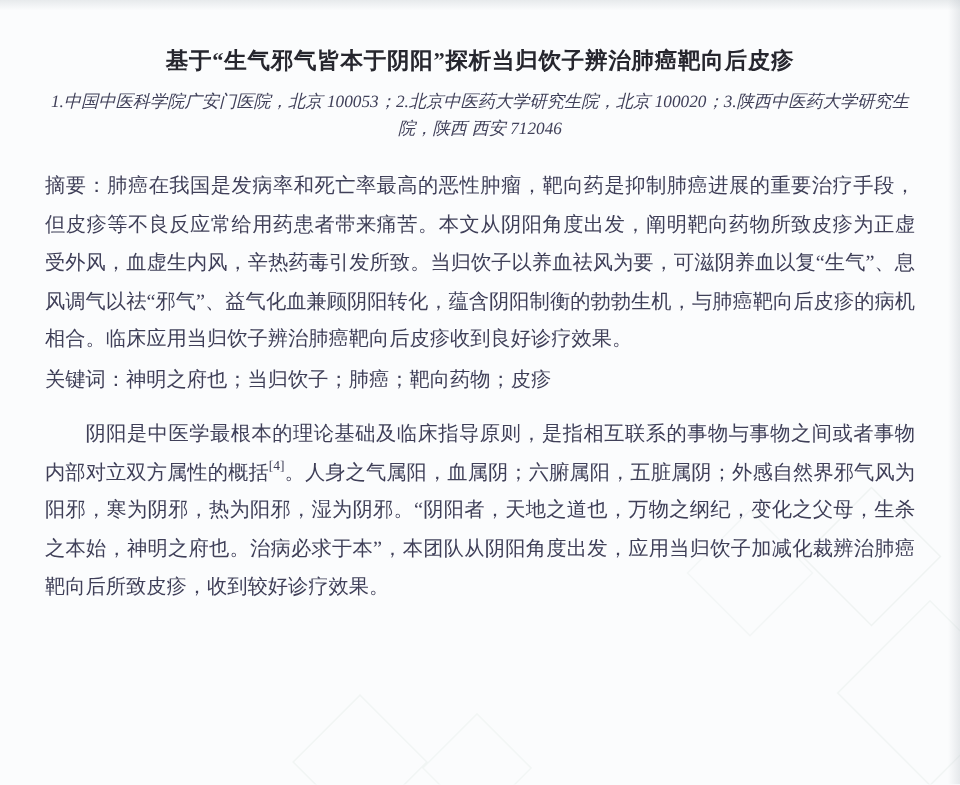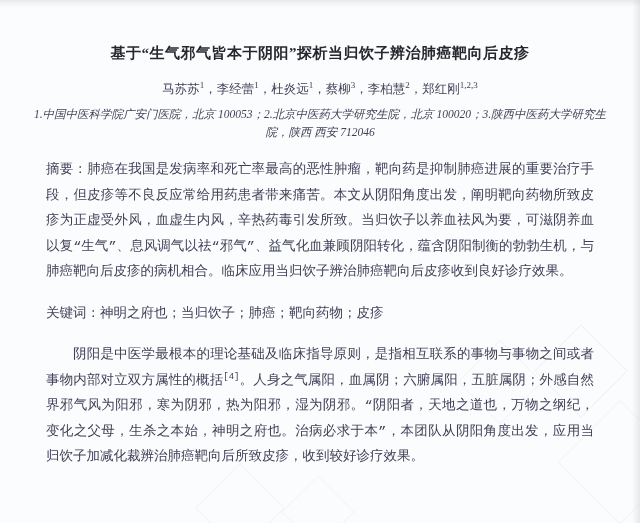--- a/index.html
+++ b/index.html
@@ -29,21 +29,21 @@
     background:linear-gradient(270deg, rgba(190,196,202,.35), rgba(190,196,202,0));
     pointer-events:none;
   }
   .title{
     text-align:center;
     font-size:15px;
     font-weight:bold;
     color:var(--title);
     letter-spacing:.5px;
     line-height:22px;
-    margin:12px;
+    margin:0;
   }
   .authors{
     text-align:center;
     font-size:12.5px;
     line-height:18px;
     margin-top:9px;
     color:var(--text);
   }
   .authors sup{font-size:9px;}
   .affiliation{
@@ -52,23 +52,22 @@
     line-height:18px;
     margin:7px auto 16px auto;
     max-width:586px;
     color:var(--text);
     font-style:italic;
   }
   .abstract, .keywords, .para{
     font-size:13.5px;
     line-height:25.5px;
     text-align:justify;
-    margin:16px;
+    margin:0;
     color:var(--text);
-    font-family:Liberation Mono, monospace;
   }
   .abstract{margin-top:9px;}
   .keywords{margin-top:1px;}
   .para{text-indent:2em;}
   .para-1{margin-top:8px;}
   .para-2{margin-top:11px;}
   sup.ref{font-size:9px;line-height:0;}
   
   .wm{
     position:absolute;
@@ -83,21 +82,20 @@
   .wm4{width:50px;height:50px;left:292px;top:486px;opacity:.09;}
   .wm5{width:58px;height:58px;left:470px;top:352px;opacity:.08;}
 </style>
 </head>
 <body>
 
 <div class="page">
 
   <h1 class="title">基于“生气邪气皆本于阴阳”探析当归饮子辨治肺癌靶向后皮疹</h1>
 
-  <div class="authors"><span>马苏苏</span><sup>1</sup>，<span>李经蕾</span><sup>1</sup>，<span>杜炎远</span><sup>1</sup>，<span>蔡柳</span><sup>3</sup>，<span>李柏慧</span><sup>2</sup>，<span>郑红刚</span><sup>1,2,3</sup></div>
 
   <div class="affiliation">1.中国中医科学院广安门医院，北京 100053；2.北京中医药大学研究生院，北京 100020；3.陕西中医药大学研究生院，陕西 西安 712046</div>
 
   <p class="abstract"><span>摘要：</span><span>肺癌在我国是发病率和死亡率最高的恶性肿瘤，靶向药是抑制肺癌进展的重要治疗手段，但皮疹等不良反应常给用药患者带来痛苦。本文从阴阳角度出发，阐明靶向药物所致皮疹为正虚受外风，血虚生内风，辛热药毒引发所致。当归饮子以养血祛风为要，可滋阴养血以复“生气”、息风调气以祛“邪气”、益气化血兼顾阴阳转化，蕴含阴阳制衡的勃勃生机，与肺癌靶向后皮疹的病机相合。临床应用当归饮子辨治肺癌靶向后皮疹收到良好诊疗效果。</span></p>
 
   <p class="keywords"><span>关键词：</span><span>神明之府也；当归饮子；肺癌；靶向药物；皮疹</span></p>
 
 
   <p class="para para-2">阴阳是中医学最根本的理论基础及临床指导原则，是指相互联系的事物与事物之间或者事物内部对立双方属性的概括<sup class="ref">[4]</sup>。人身之气属阳，血属阴；六腑属阳，五脏属阴；外感自然界邪气风为阳邪，寒为阴邪，热为阳邪，湿为阴邪。“阴阳者，天地之道也，万物之纲纪，变化之父母，生杀之本始，神明之府也。治病必求于本”，本团队从阴阳角度出发，应用当归饮子加减化裁辨治肺癌靶向后所致皮疹，收到较好诊疗效果。</p>
 

